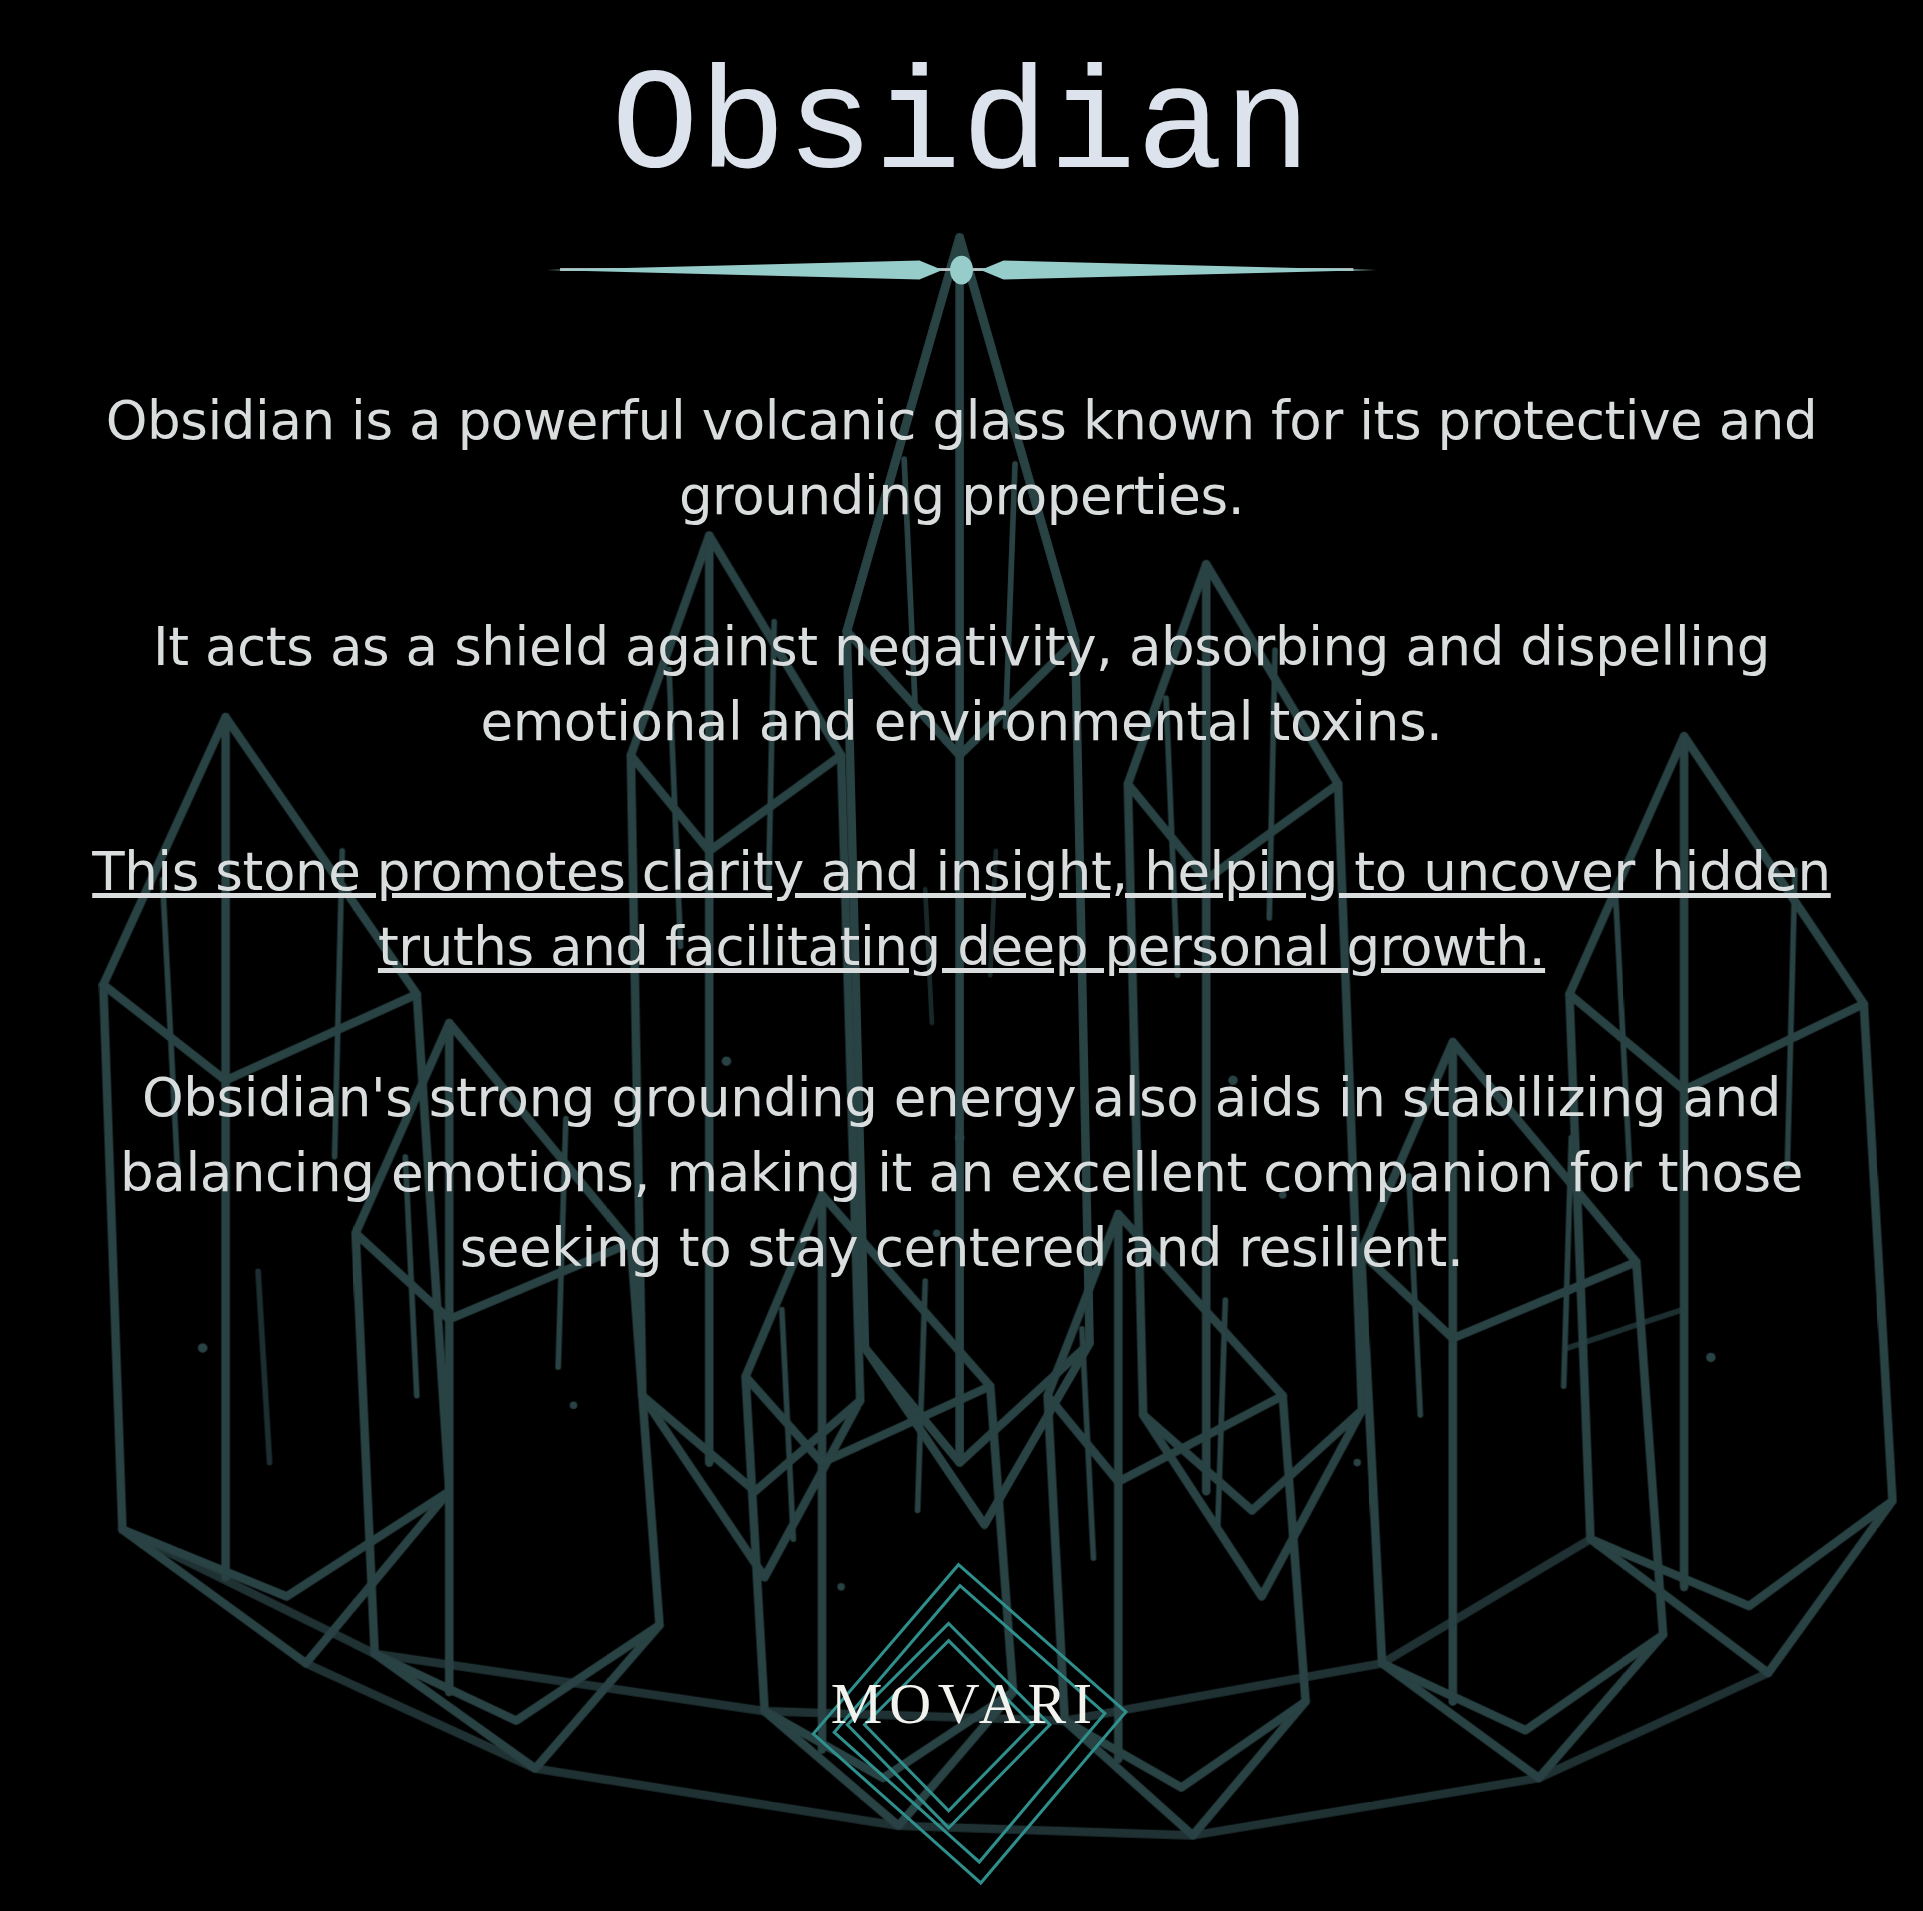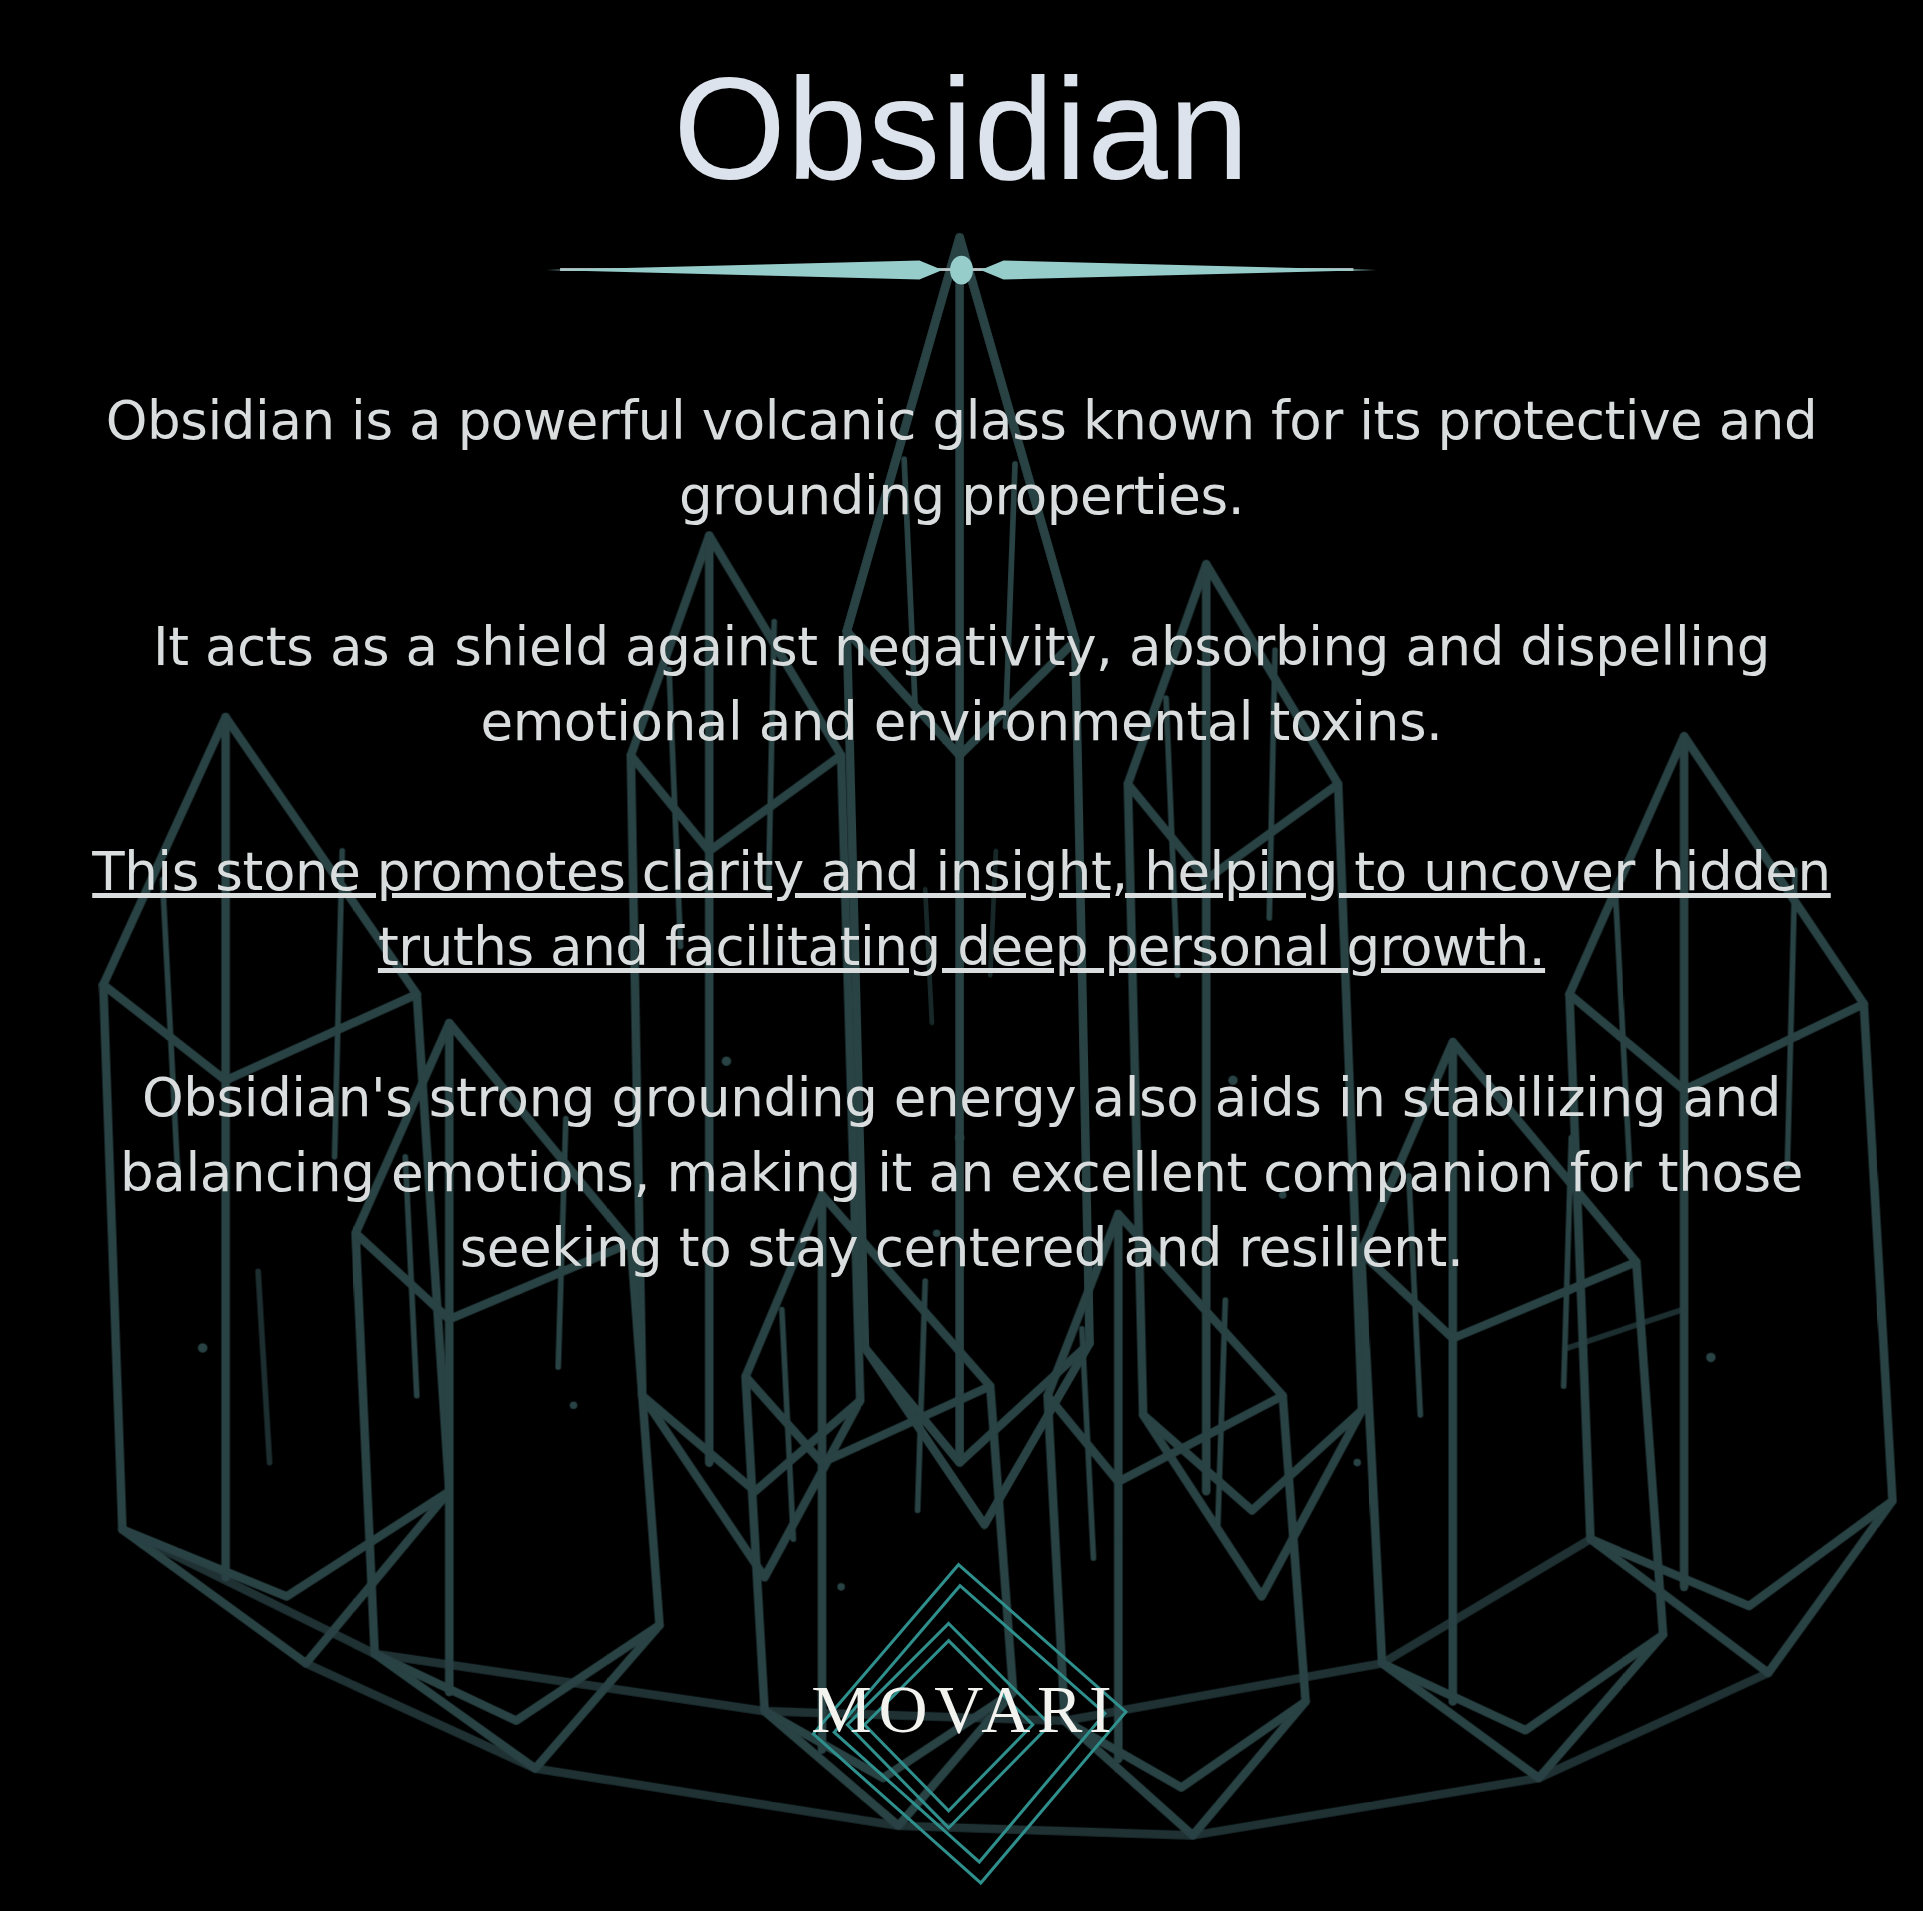--- a/index.html
+++ b/index.html
@@ -30,21 +30,21 @@
   
   #title-block {
     position: absolute;
     left: 0;
     top: 54px;
     width: 1923px;
     z-index: 3;
     text-align: center;
   }
   #page-title {
-    font-family: Liberation Sans, sans-serif;
+    font-family: Liberation Mono, monospace;
     font-weight: 300;
     font-size: 145px;
     line-height: 1.04;
     letter-spacing: 0.5px;
     color: #dde3ec;
     margin: 0;
   }
 
   
   #divider {
@@ -101,21 +101,21 @@
     width: 535px; height: 363px;
   }
   #logo-wordmark {
     position: absolute;
     left: 0;
     top: 126px;
     width: 535px;
     text-align: center;
     font-family: "Liberation Serif", serif;
     font-weight: 400;
-    font-size: 68px;
+    font-size: 58px;
     letter-spacing: 6.7px;
     color: #f2f2ef;
     text-indent: 6.7px;
     line-height: 1;
   }
 </style>
 </head>
 <body>
 
 <div id="canvas">

